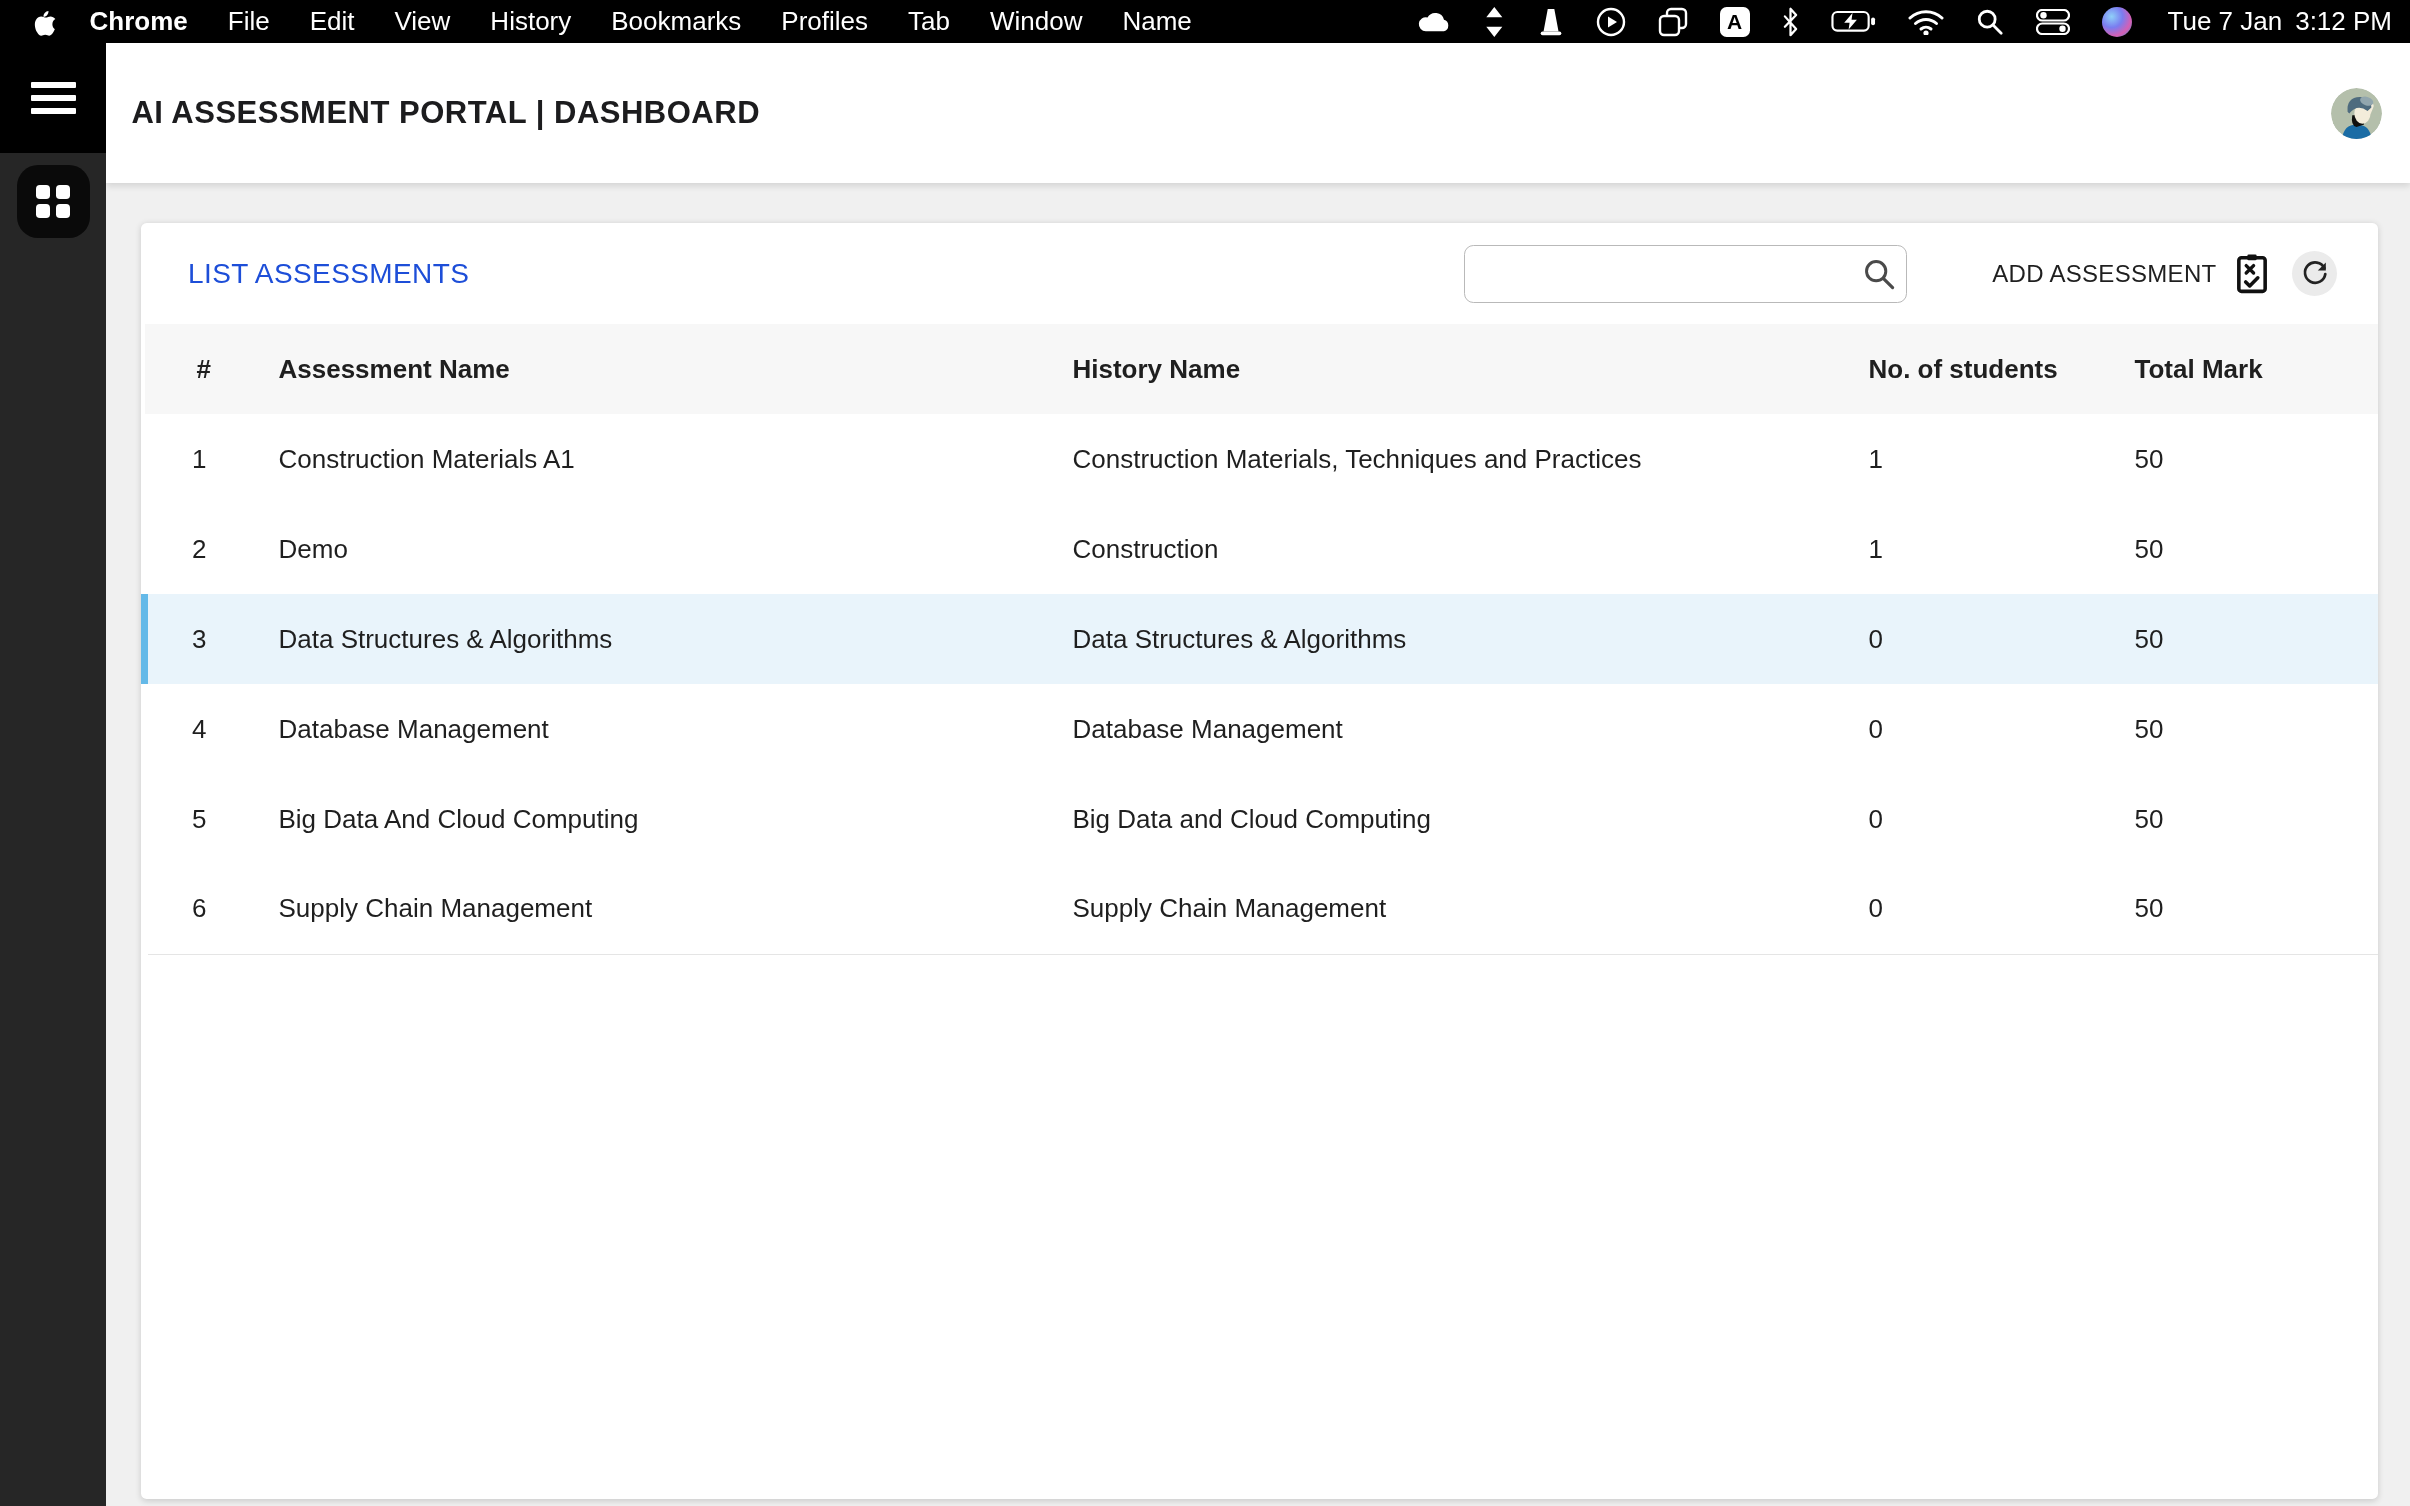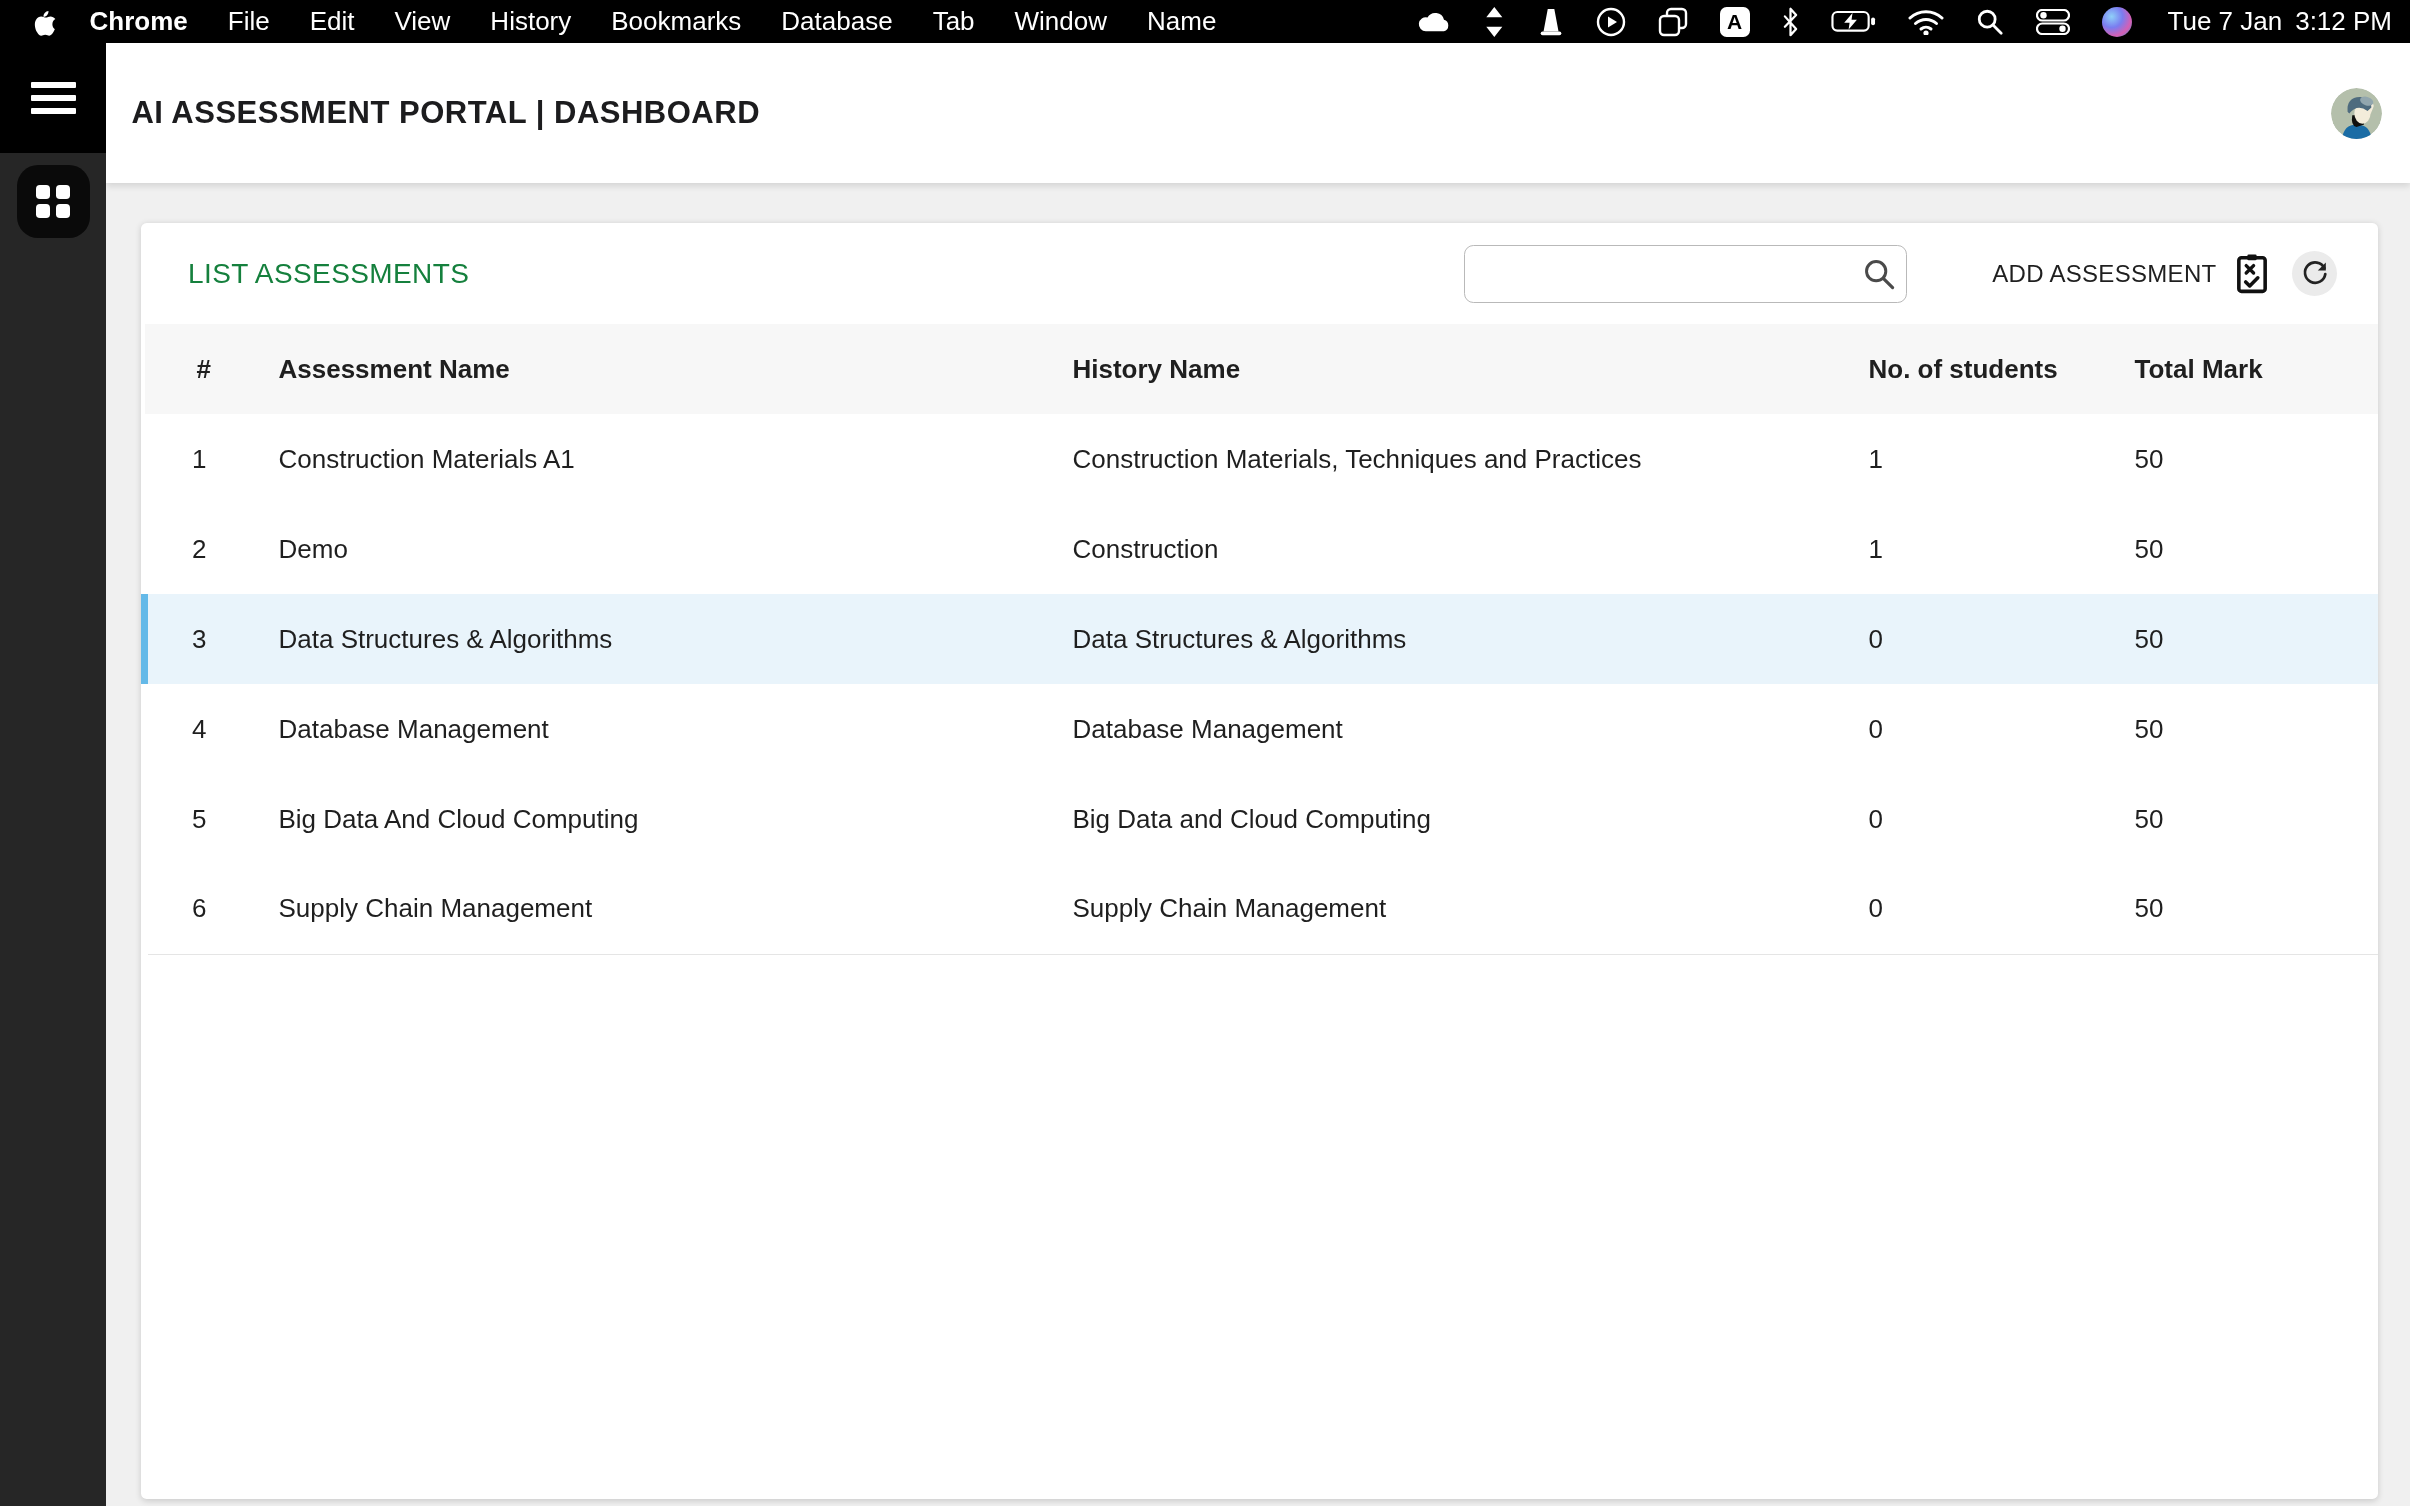--- a/index.html
+++ b/index.html
@@ -41,21 +41,21 @@
                display:flex; align-items:center; padding:0 28px 0 25.4px; box-shadow:0 2.8px 6.6px rgba(0,0,0,0.12); z-index:10; }
   .appheader h1 { font-size:31px; font-weight:700; color:#1c1c1e; letter-spacing:0.5px; }
   .avatar { margin-left:auto; width:51px; height:51px; border-radius:50%; overflow:hidden; border:none; padding:0; background:none; cursor:pointer; }
   .avatar svg { display:block; width:51px; height:51px; }
 
   
   .content { position:absolute; top:153px; left:106px; width:2304px; height:1353px; }
   .card { margin:70px 32px 0 35px; width:2237px; height:1276px; background:#fff; border-radius:5.6px;
           box-shadow:0 1.9px 6.6px rgba(0,0,0,0.16); overflow:hidden; }
   .toolbar { height:101px; display:flex; align-items:center; padding:0 41px 0 47px; }
-  .toolbar h2 { font-size:28px; font-weight:500; color:#15803d; letter-spacing:0.4px; }
+  .toolbar h2 { font-size:28px; font-weight:500; color:#1d4ed8; letter-spacing:0.4px; }
   .searchbox { margin-left:auto; position:relative; width:443px; height:58px; }
   .searchbox input { width:100%; height:100%; border:1.9px solid #b9b9b9; border-radius:9.4px;
                      padding:0 58px 0 17px; font-size:25.4px; font-family:"Liberation Sans",sans-serif; outline:none; background:#fff; color:#222; }
   .searchbox .mag { position:absolute; right:11.3px; top:12.2px; }
   .add-btn { margin-left:85px; display:flex; align-items:center; gap:19px; background:none; border:none;
              font-family:"Liberation Sans",sans-serif; font-size:24px; font-weight:500; color:#1f1f1f; letter-spacing:0.3px; cursor:pointer; white-space:nowrap; }
   .refresh-btn { margin-left:24.5px; width:45px; height:45px; border-radius:50%; background:#ebebeb; border:none;
                  display:flex; align-items:center; justify-content:center; cursor:pointer; }
 
   
@@ -81,21 +81,21 @@
         <svg viewBox="0 0 24 28">
             <path fill="#fff" d="M22.6 21.3c-.6 1.3-.9 1.9-1.6 3-.96 1.5-2.3 3.4-4 3.4-1.5 0-1.9-1-4-1s-2.5 1-4 1c-1.7 0-3-1.7-4-3.2C2.2 20.2 1.9 14.6 3.8 11.7c1.3-2 3.3-3.2 5.2-3.2 1.9 0 3.1 1.05 4.7 1.05 1.5 0 2.5-1.06 4.6-1.06 1.7 0 3.5 1 4.8 2.6-4.2 2.3-3.5 8.3-.5 10.2zM15 6.9c.8-1 1.4-2.4 1.2-3.9-1.3.1-2.8.9-3.7 2-.8.9-1.5 2.4-1.2 3.8 1.4.1 2.9-.8 3.7-1.9z"></path>
           </svg>
       </span>
       <span class="mb-item app">Chrome</span>
       <span class="mb-item">File</span>
       <span class="mb-item">Edit</span>
       <span class="mb-item">View</span>
       <span class="mb-item">History</span>
       <span class="mb-item">Bookmarks</span>
-      <span class="mb-item">Database</span>
+      <span class="mb-item">Profiles</span>
       <span class="mb-item">Tab</span>
       <span class="mb-item">Window</span>
       <span class="mb-item">Name</span>
     </div>
     <div class="mb-right">
       <span class="st-icon">
         <svg width="34" height="24.5" viewBox="0 0 34 24">
             <path class="ic-fill" d="M27 22H9a7 7 0 1 1 1.5-13.8A9 9 0 0 1 27 10.5a6 6 0 0 1 0 11.5z"></path>
           </svg>
       </span>

